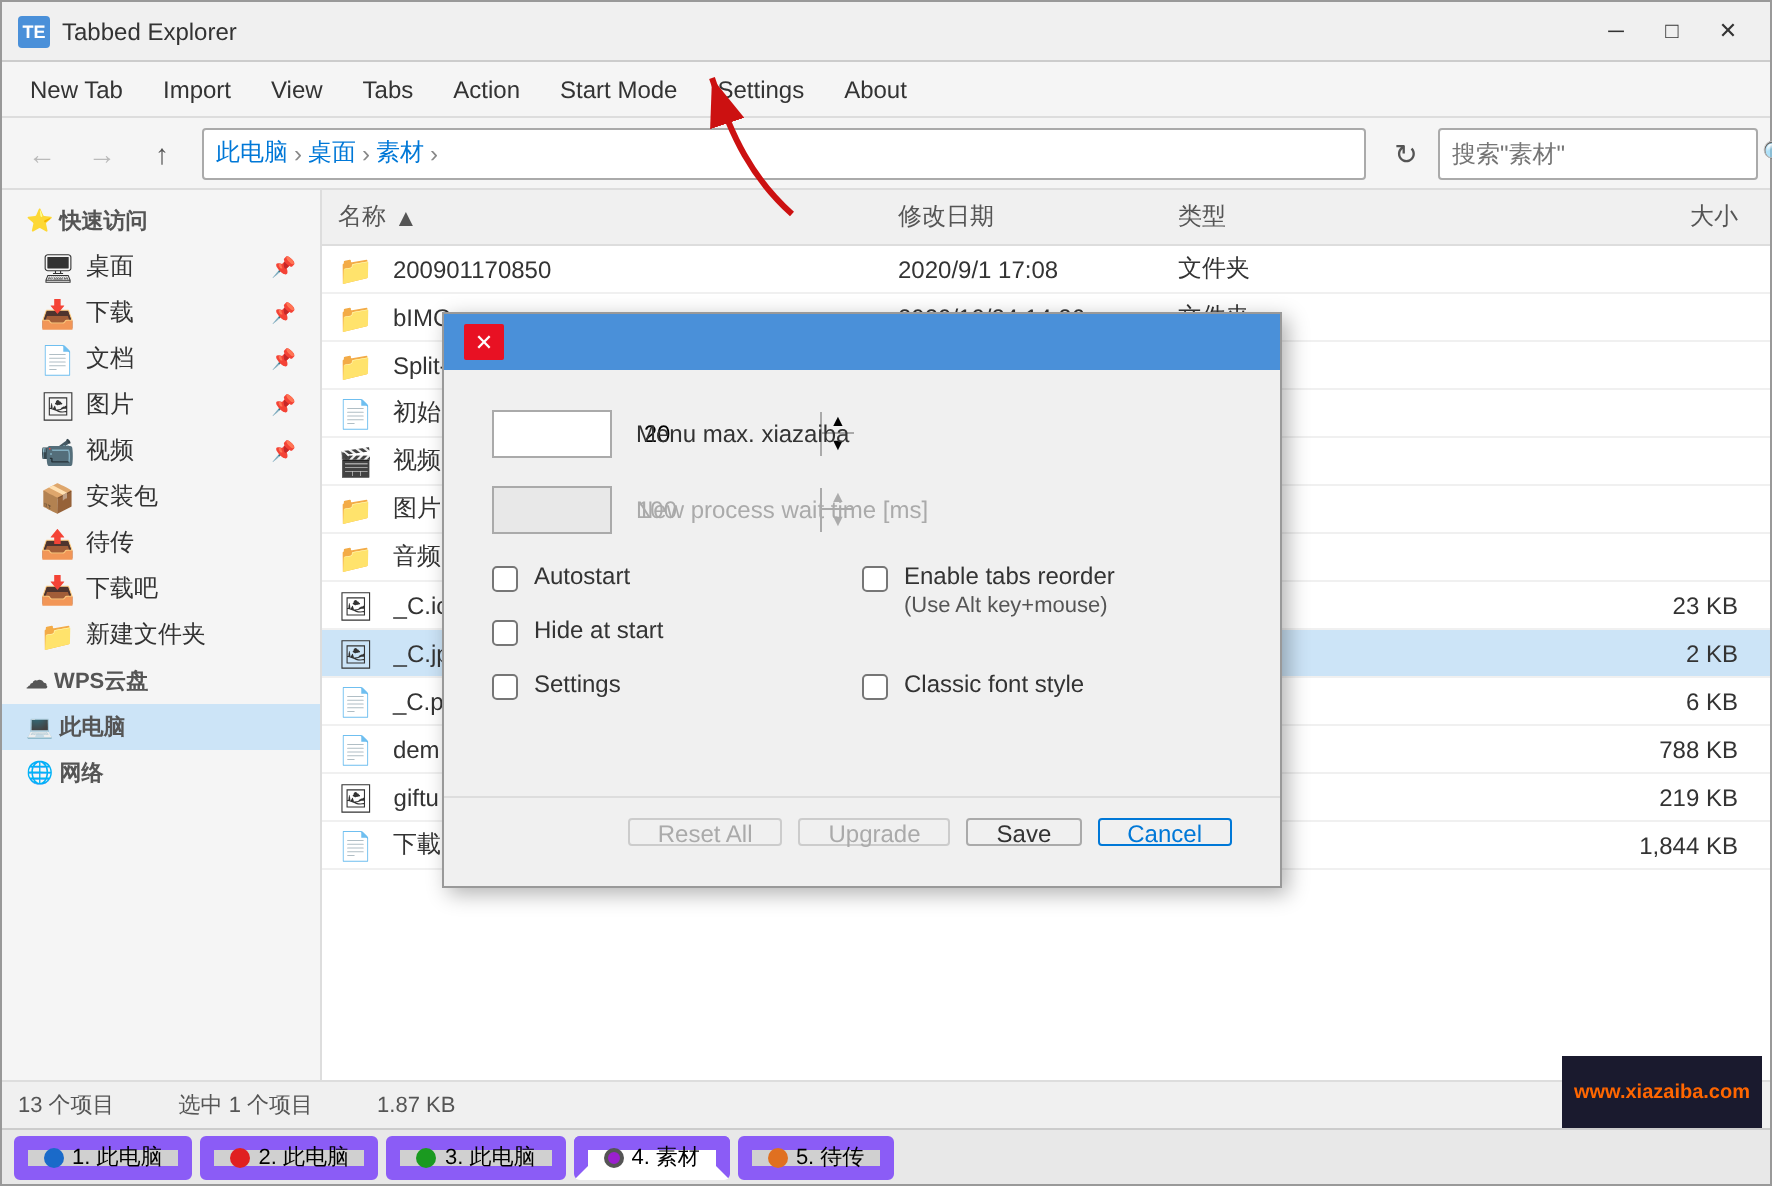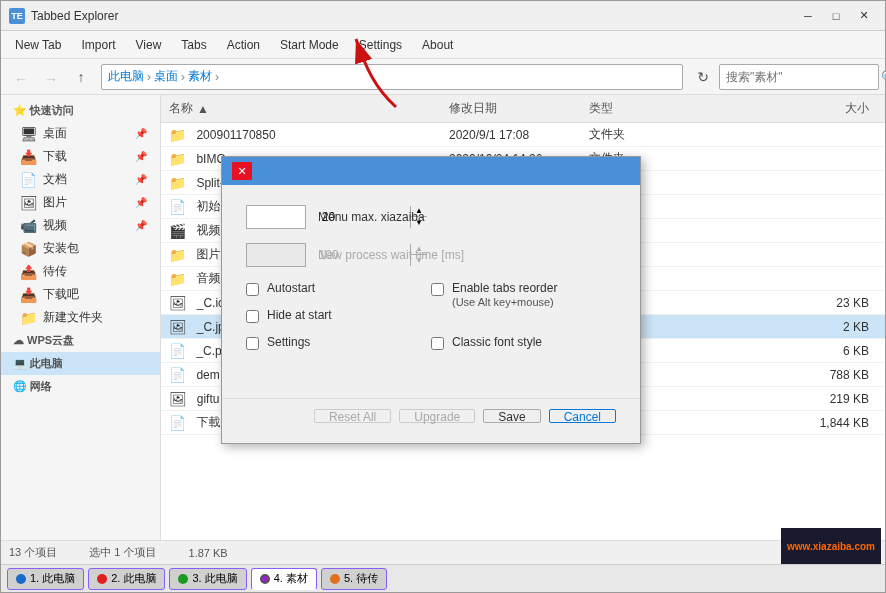--- a/index.html
+++ b/index.html
@@ -247,21 +247,21 @@
       gap: 4px;
     }
     .tab-item {
       height: 22px;
       padding: 0 8px;
       display: flex;
       align-items: center;
       gap: 4px;
       font-size: 11px;
       background: #d0d0d0;
-      border: 1px solid #8b5cf6;
+      border: 7px solid #8b5cf6;
       border-radius: 3px;
       cursor: pointer;
     }
     .tab-item.active { background: white; border-bottom-color: white; }
     .tab-dot {
       width: 10px;
       height: 10px;
       border-radius: 50%;
       display: inline-block;
     }

